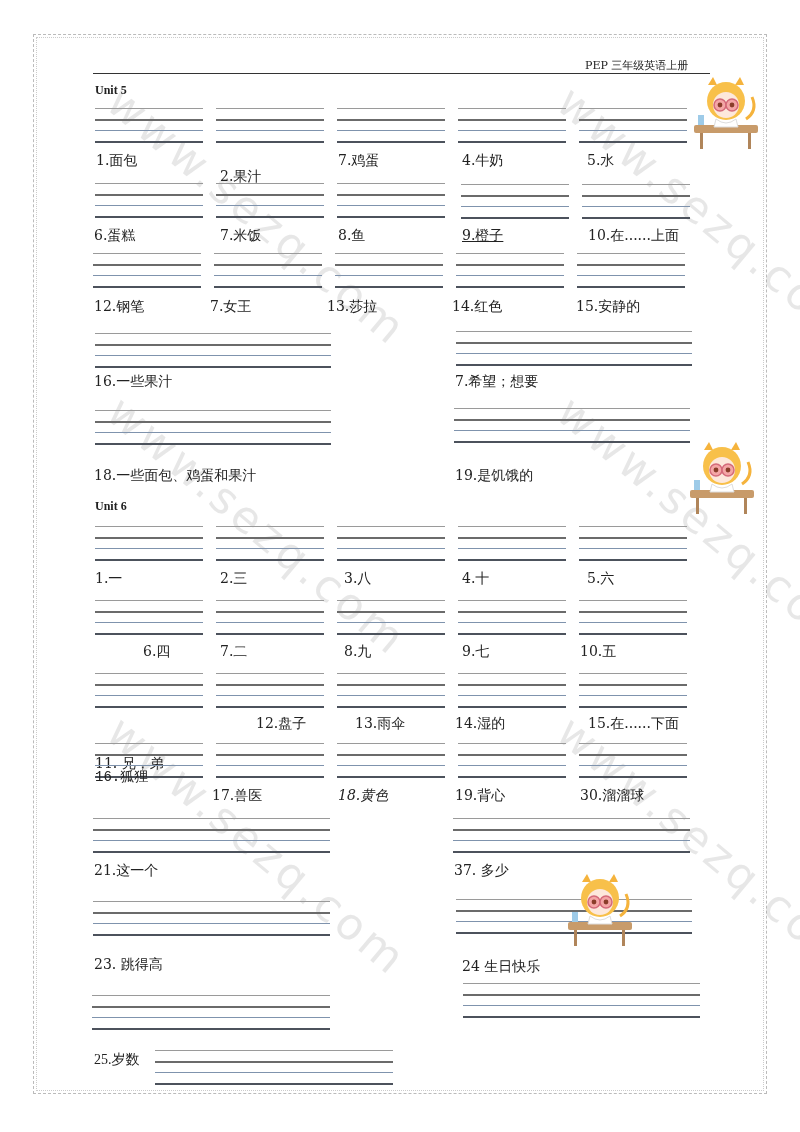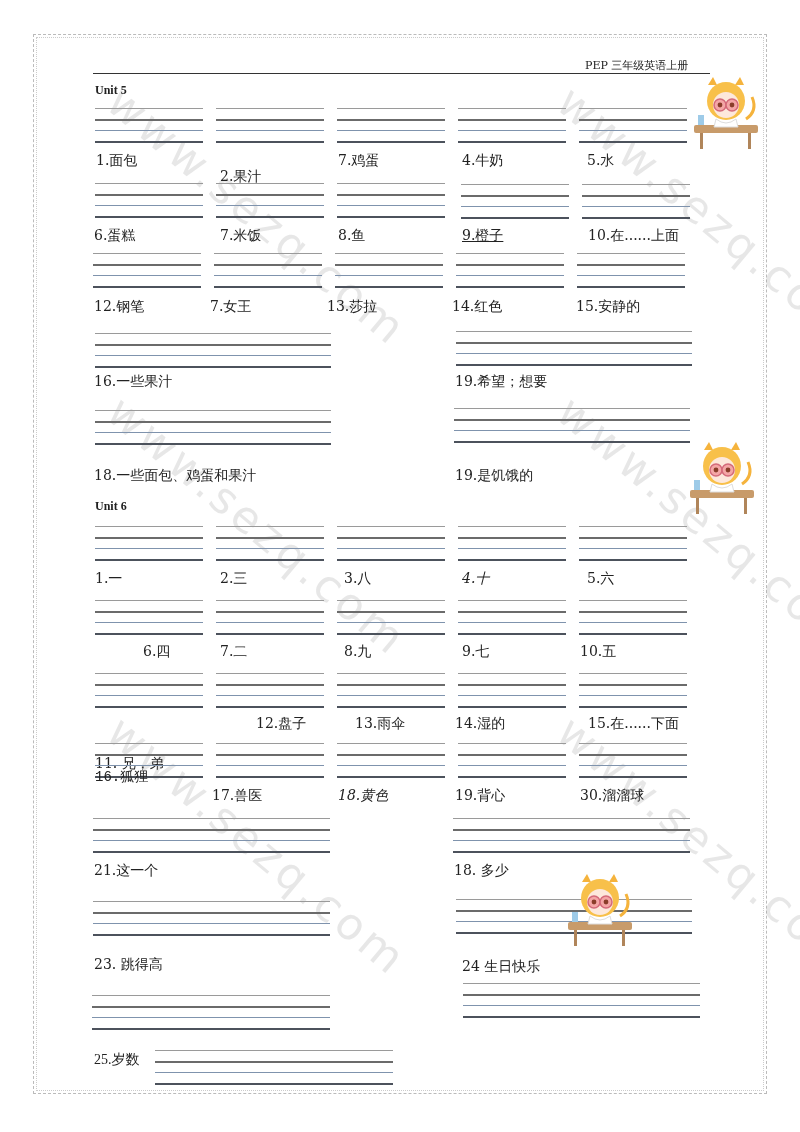--- a/index.html
+++ b/index.html
@@ -150,21 +150,21 @@
     <span class="l2"></span>
     <span class="l3"></span>
   </div>
 <div class="lines" style="left:456px;top:331px;width:236px;">
     <span class="l0"></span>
     <span class="l1"></span>
     <span class="l2"></span>
     <span class="l3"></span>
   </div>
 <div class="label" style="left:94px;top:373px;">16.一些果汁</div>
-<div class="label" style="left:455px;top:373px;">19.希望；想要</div>
+<div class="label" style="left:455px;top:373px;">7.希望；想要</div>
 
 <div class="lines" style="left:95px;top:410px;width:236px;">
     <span class="l0"></span>
     <span class="l1"></span>
     <span class="l2"></span>
     <span class="l3"></span>
   </div>
 <div class="lines" style="left:454px;top:408px;width:236px;">
     <span class="l0"></span>
     <span class="l1"></span>
@@ -202,21 +202,21 @@
   </div>
 <div class="lines" style="left:579px;top:526px;width:108px;">
     <span class="l0"></span>
     <span class="l1"></span>
     <span class="l2"></span>
     <span class="l3"></span>
   </div>
 <div class="label" style="left:95px;top:570px;">1.一</div>
 <div class="label" style="left:220px;top:570px;">2.三</div>
 <div class="label" style="left:344px;top:570px;">3.八</div>
-<div class="label" style="left:462px;top:570px;font-style:italic;">4.十</div>
+<div class="label" style="left:462px;top:570px;">4.十</div>
 <div class="label" style="left:587px;top:570px;">5.六</div>
 
 <div class="lines" style="left:95px;top:600px;width:108px;">
     <span class="l0"></span>
     <span class="l1"></span>
     <span class="l2"></span>
     <span class="l3"></span>
   </div>
 <div class="lines" style="left:216px;top:600px;width:108px;">
     <span class="l0"></span>
@@ -326,21 +326,21 @@
     <span class="l2"></span>
     <span class="l3"></span>
   </div>
 <div class="lines" style="left:453px;top:818px;width:237px;">
     <span class="l0"></span>
     <span class="l1"></span>
     <span class="l2"></span>
     <span class="l3"></span>
   </div>
 <div class="label" style="left:94px;top:862px;">21.这一个</div>
-<div class="label" style="left:454px;top:862px;">18. 多少</div>
+<div class="label" style="left:454px;top:862px;">37. 多少</div>
 
 <div class="lines" style="left:93px;top:901px;width:237px;">
     <span class="l0"></span>
     <span class="l1"></span>
     <span class="l2"></span>
     <span class="l3"></span>
   </div>
 <div class="lines" style="left:456px;top:899px;width:236px;">
     <span class="l0"></span>
     <span class="l1"></span>

